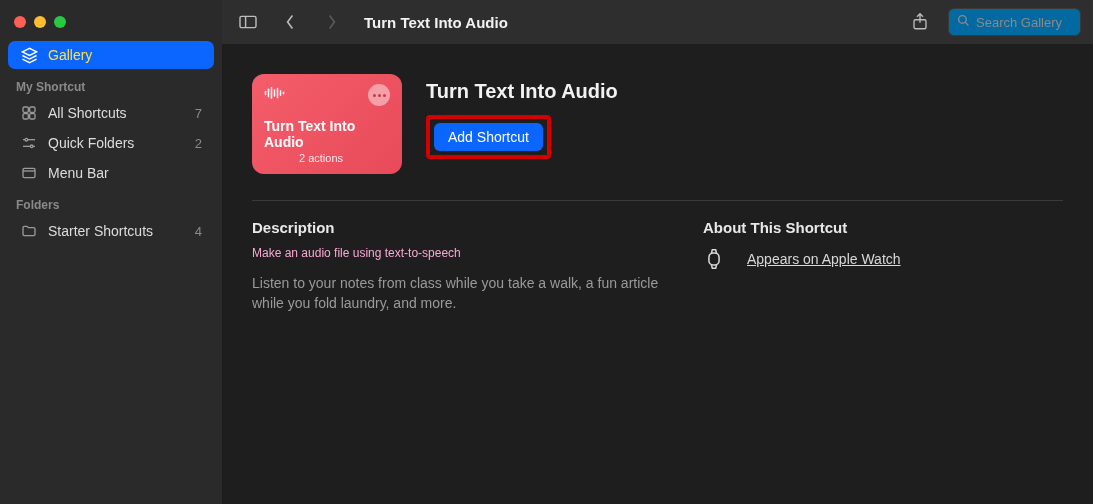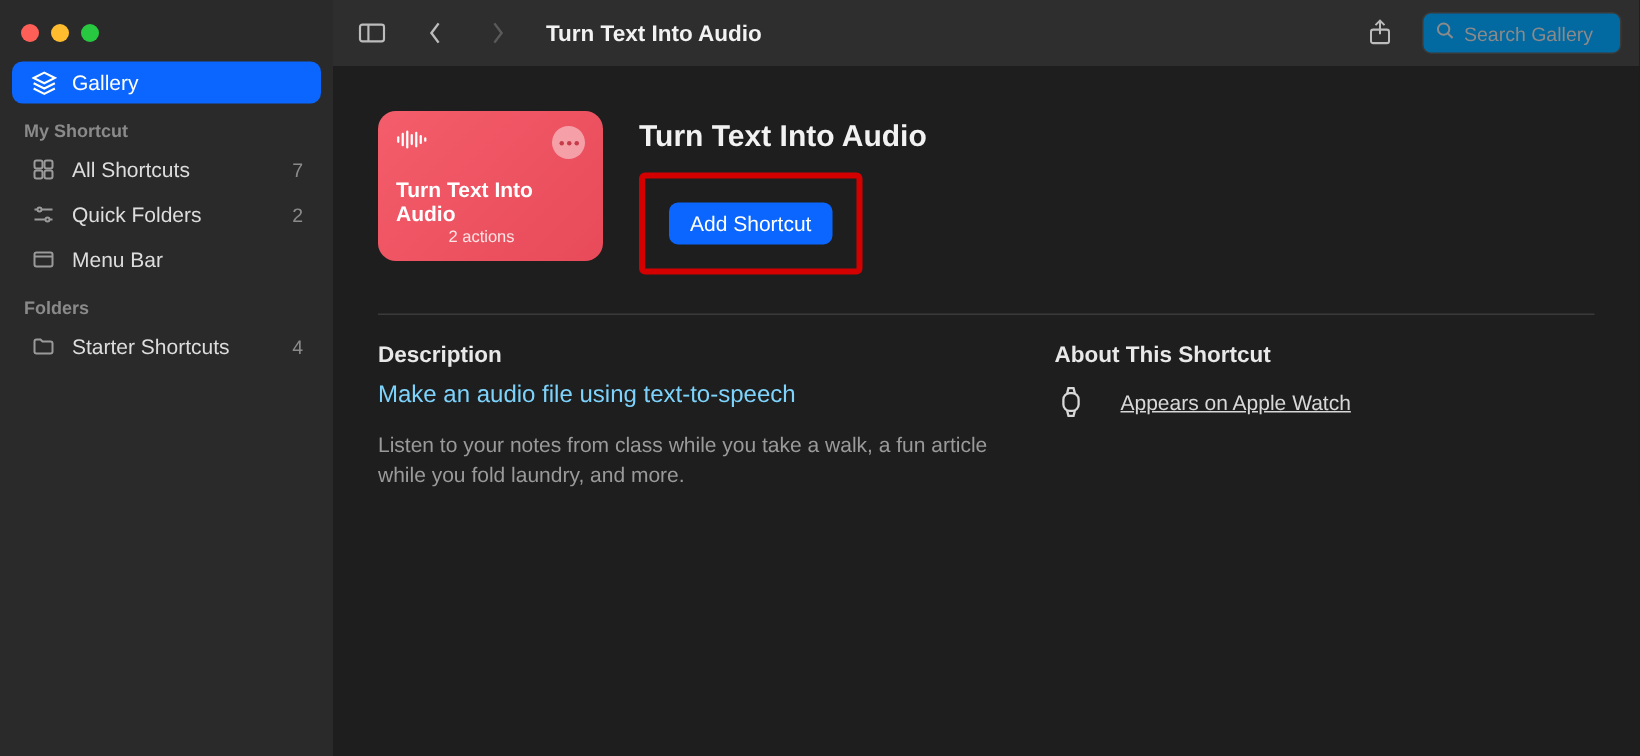--- a/index.html
+++ b/index.html
@@ -5,21 +5,21 @@
     *{margin:0;padding:0;box-sizing:border-box;font-family:-apple-system,BlinkMacSystemFont,"SF Pro Text","Helvetica Neue",sans-serif;}
     body{width:1093px;height:504px;background:#1e1e1e;color:#e4e4e4;overflow:hidden;}
     .win{display:flex;height:100%;}
     .sidebar{width:222px;background:#2a2a2a;display:flex;flex-direction:column;padding-top:8px;}
     .traffic{display:flex;gap:8px;padding:8px 0 12px 14px;}
     .traffic span{width:12px;height:12px;border-radius:50%;}
     .tl-red{background:#ff5f57;}
     .tl-yel{background:#febc2e;}
     .tl-grn{background:#28c840;}
     .side-item{display:flex;align-items:center;gap:10px;height:28px;padding:0 12px;margin:1px 8px;border-radius:7px;color:#ddd;font-size:14px;}
-    .side-item.selected{background:#0a66ff;color:#ffffff;font-weight:500;}
+    .side-item.selected{background:#0a66ff;color:#fde047;font-weight:500;}
     .side-item .count{margin-left:auto;color:#8a8a8a;font-size:13px;}
     .side-header{padding:10px 16px 4px;color:#8a8a8a;font-size:12px;font-weight:600;}
     .ico{width:18px;height:18px;display:flex;align-items:center;justify-content:center;color:#9a9a9a;flex-shrink:0;}
     .side-item.selected .ico{color:#fff;}
 
     .main{flex:1;background:#1e1e1e;display:flex;flex-direction:column;}
     .toolbar{display:flex;align-items:center;height:44px;background:#2e2e2e;padding:0 12px;gap:14px;}
     .tb-btn{width:28px;height:24px;display:flex;align-items:center;justify-content:center;color:#bcbcbc;}
     .tb-btn.disabled{color:#5a5a5a;}
     .tb-title{font-size:15px;font-weight:700;color:#f2f2f2;margin-left:4px;}
@@ -33,29 +33,29 @@
     .card{width:150px;height:100px;background:linear-gradient(135deg,#f45d6b,#e84a59);border-radius:12px;padding:10px 12px;display:flex;flex-direction:column;position:relative;}
     .card-top{display:flex;justify-content:space-between;align-items:center;}
     .card-wave{color:#fff;}
     .card-more{width:22px;height:22px;border-radius:50%;background:rgba(255,255,255,.45);display:flex;align-items:center;justify-content:center;gap:2px;}
     .card-more span{width:3px;height:3px;border-radius:50%;background:#c63b4a;}
     .card-title{margin-top:auto;color:#fff;font-weight:700;font-size:14px;line-height:1.15;}
     .card-sub{color:rgba(255,255,255,.85);font-size:11px;margin-top:2px;margin-left:35px;}
 
     .hero-right{display:flex;flex-direction:column;gap:12px;padding-top:6px;}
     .h2{font-size:20px;font-weight:700;color:#f2f2f2;}
-    .addwrap{border:4px solid #d40000;padding:16px;border-radius:4px;width:fit-content;}
+    .addwrap{border:4px solid #d40000;padding:4px;border-radius:4px;width:fit-content;}
     .addbtn{background:#0a66ff;color:#fff;border:none;border-radius:6px;padding:6px 14px;font-size:14px;font-weight:500;}
 
     .divider{height:1px;background:#3a3a3a;margin:26px 0 18px;}
     .cols{display:flex;gap:40px;}
     .col{flex:1;}
     .col.right{flex:0 0 360px;}
     .sect-title{font-size:15px;font-weight:700;color:#e8e8e8;margin-bottom:10px;}
-    .desc1{color:#7dd3fc;font-size:16px;margin-bottom:14px;}
+    .desc1{color:#f9a8d4;font-size:12px;margin-bottom:14px;}
     .desc2{color:#9a9a9a;font-size:14px;line-height:1.4;max-width:420px;}
     .about-row{display:flex;align-items:center;gap:22px;margin-top:12px;color:#d8d8d8;font-size:14px;text-decoration:underline;}
     .watch-ico{width:22px;height:22px;display:flex;align-items:center;justify-content:center;color:#d8d8d8;}
   </style>
 </head>
 <body>
 
 <div class="win">
   <aside class="sidebar">
     <div class="traffic">

